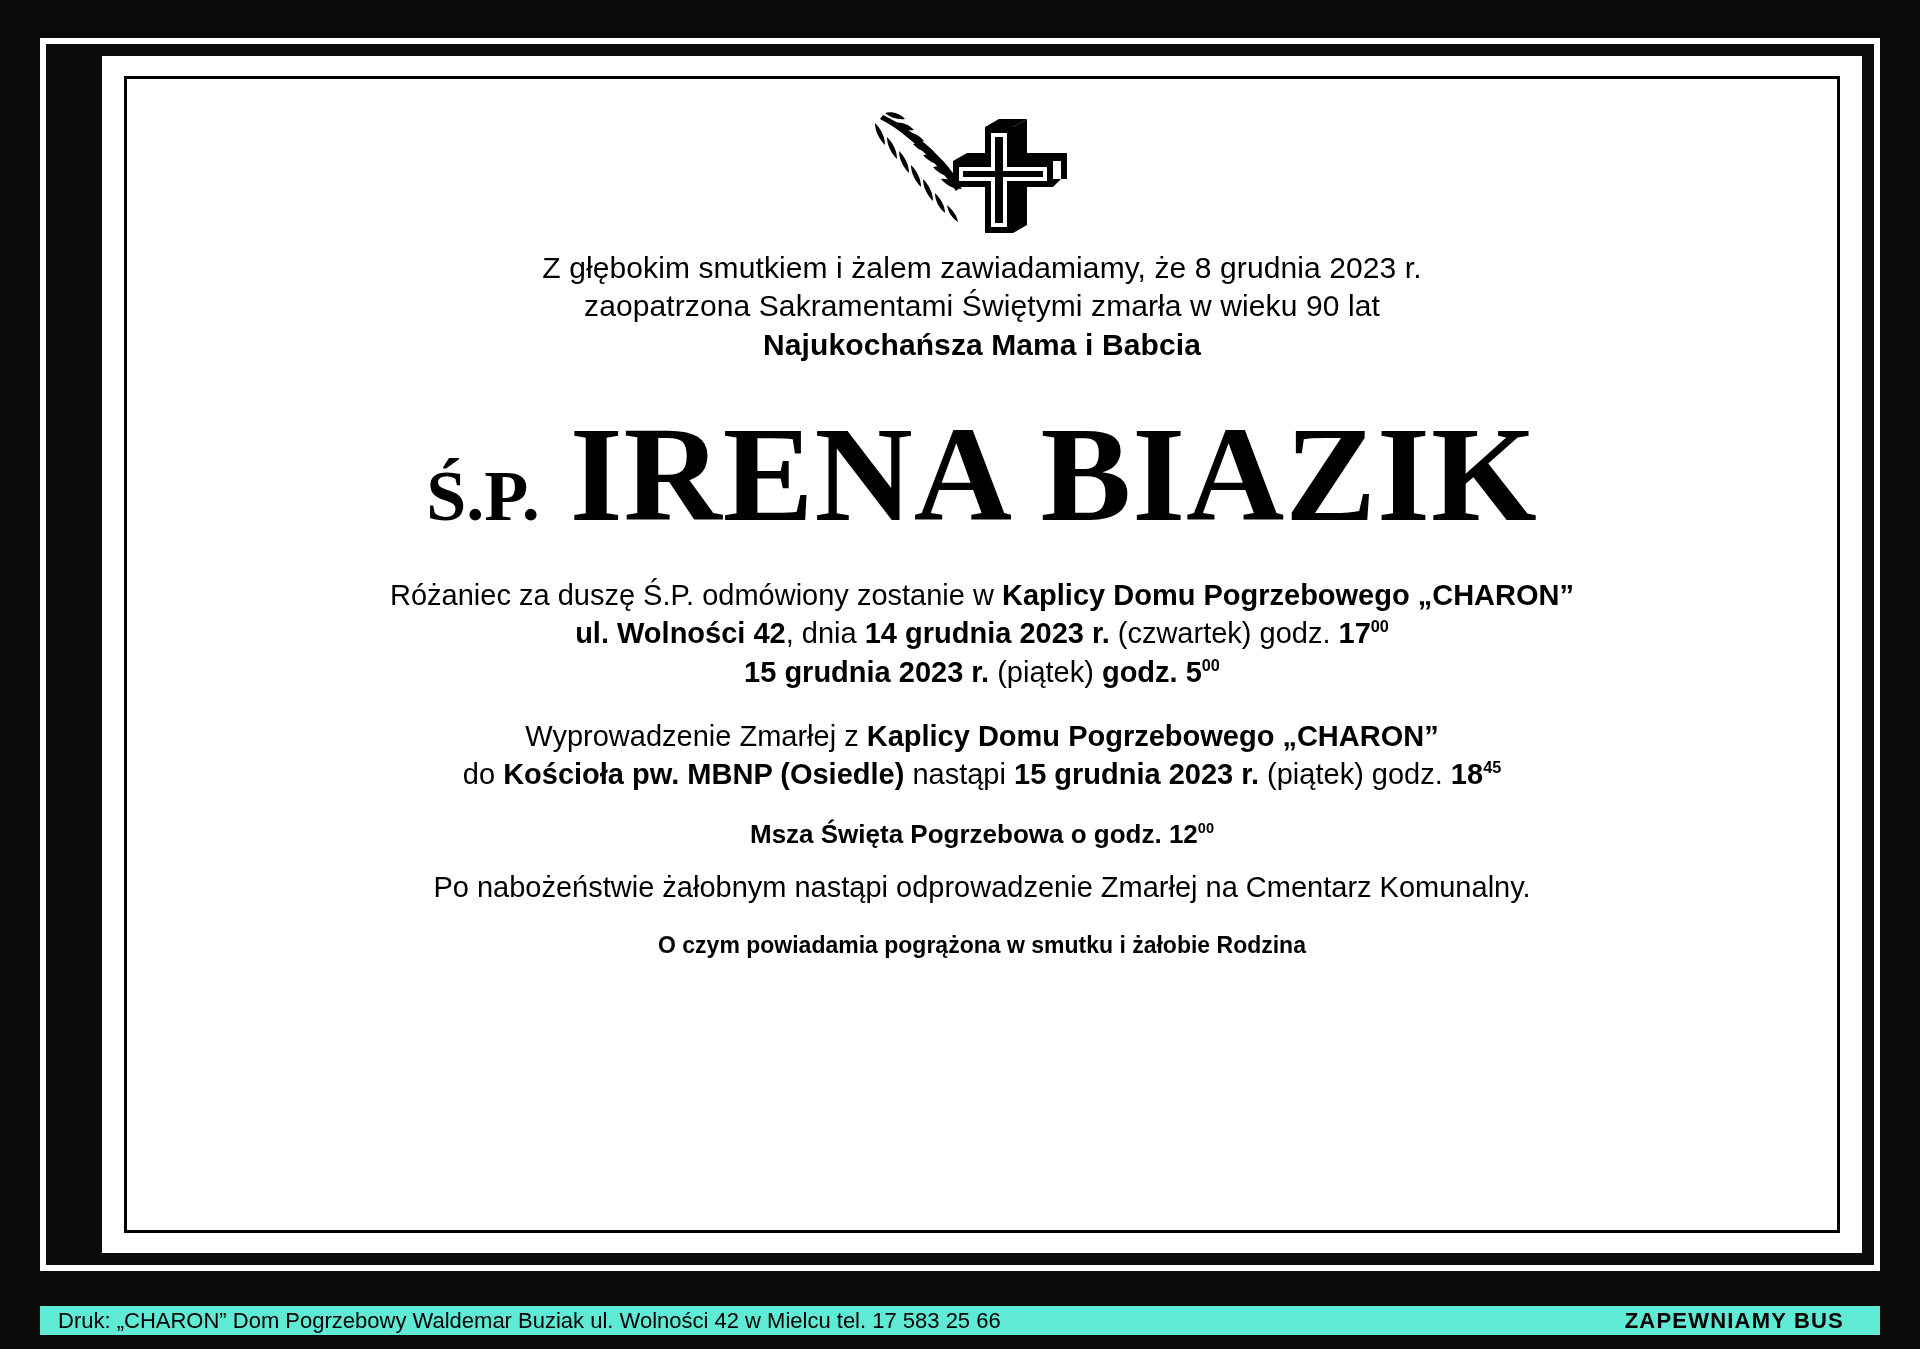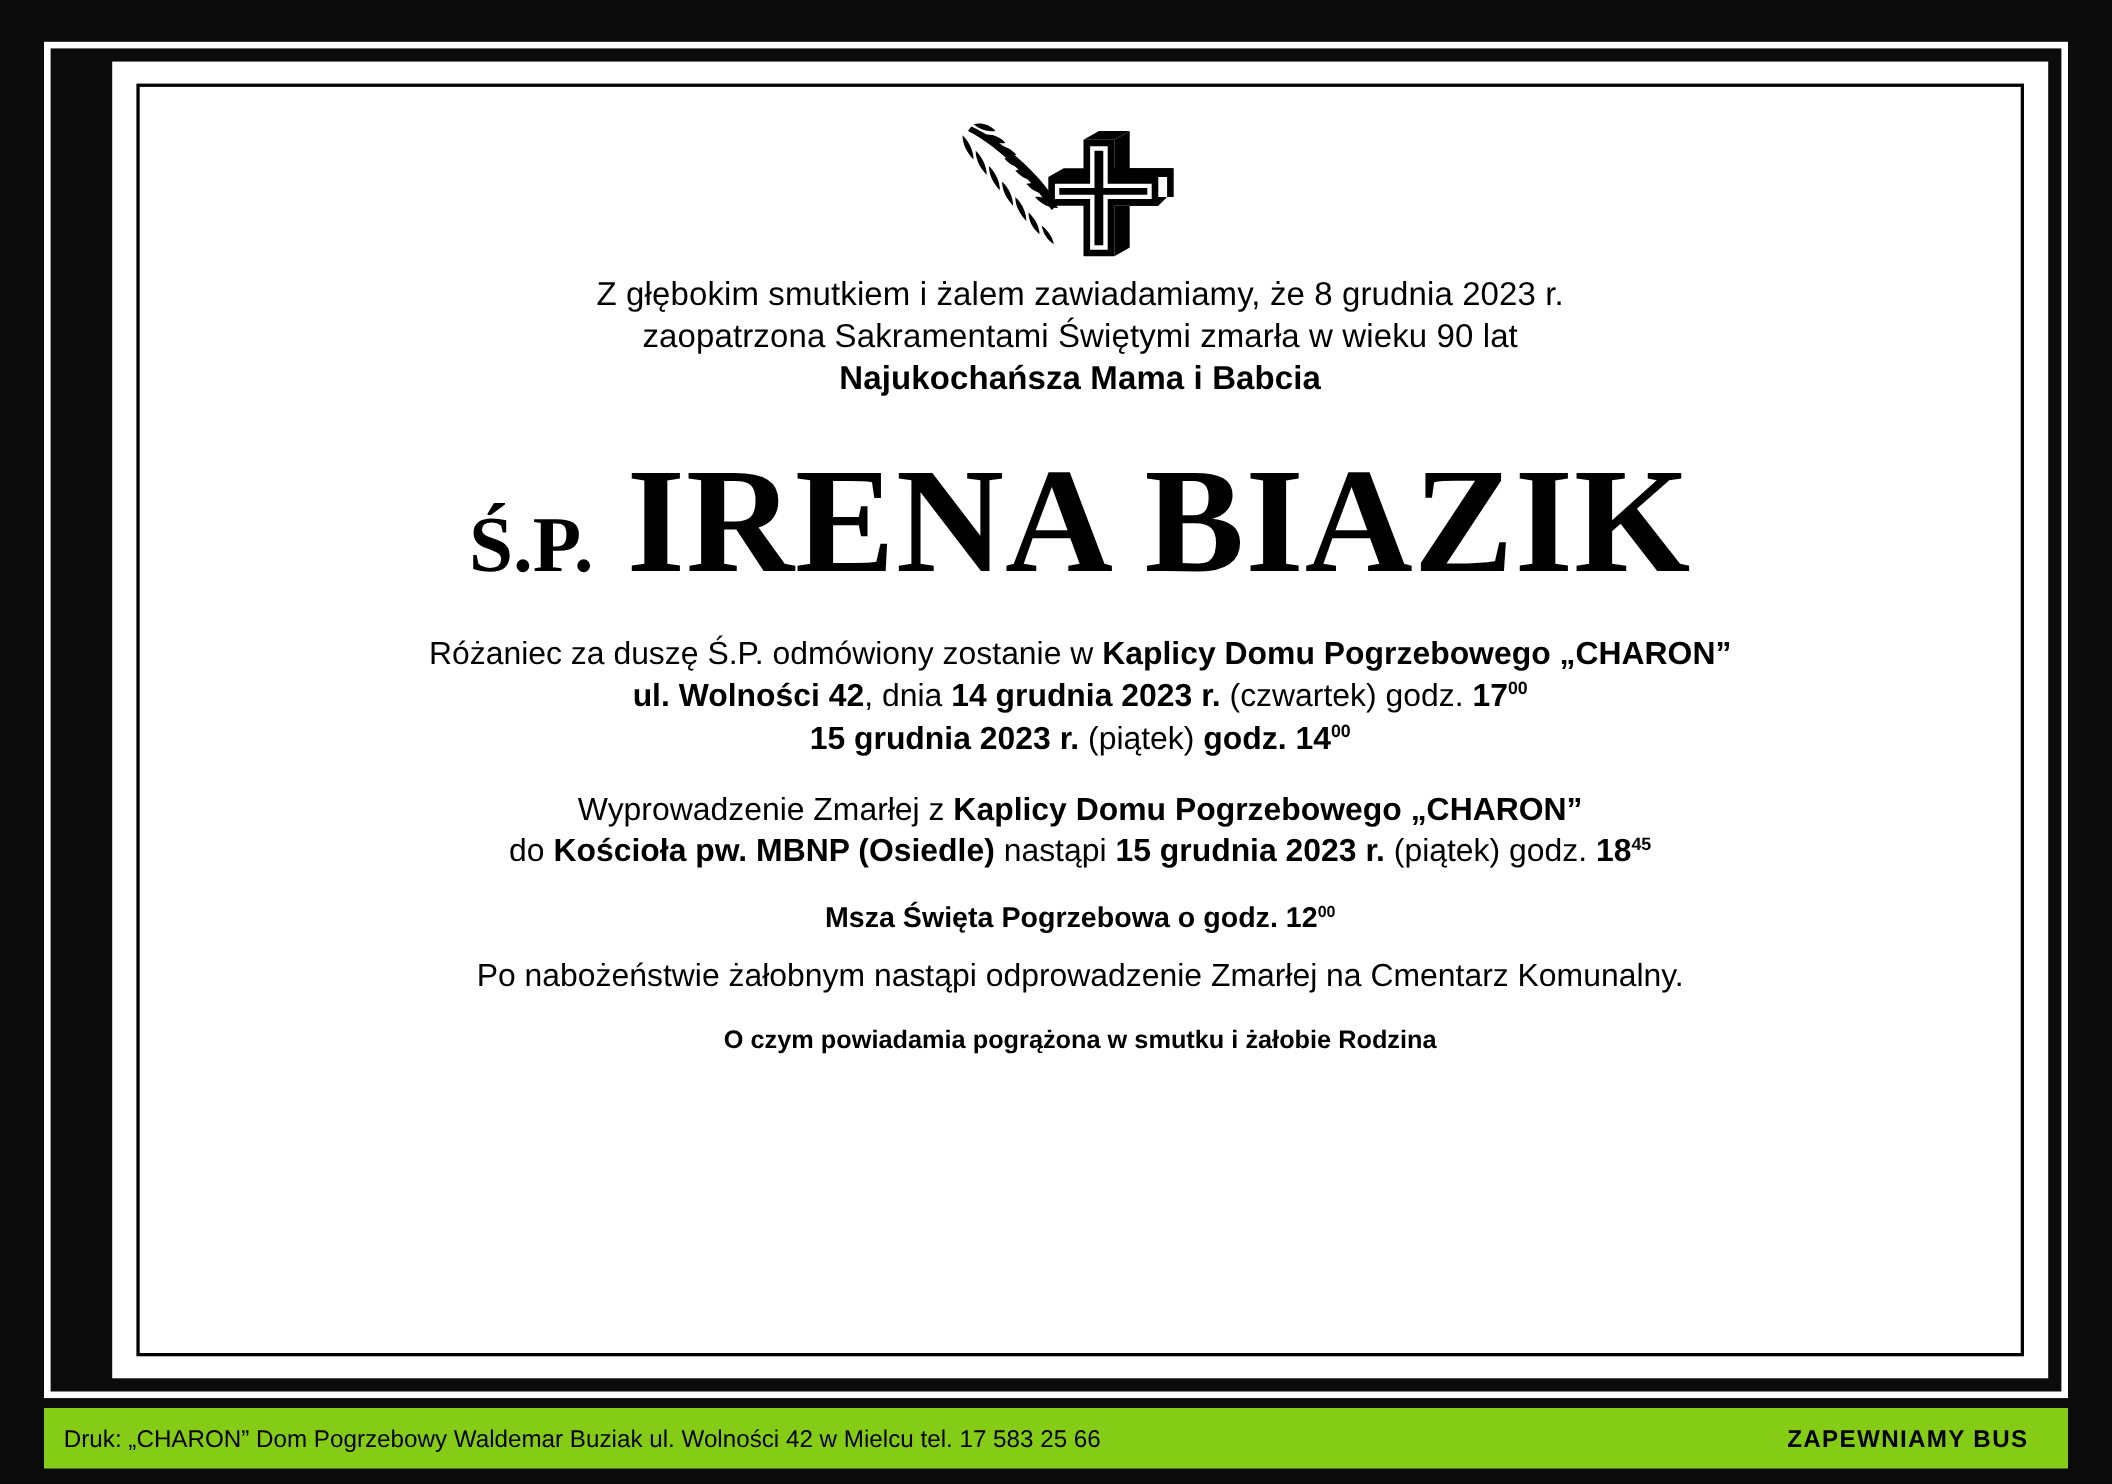--- a/index.html
+++ b/index.html
@@ -135,22 +135,22 @@
     font-weight: bold;
     line-height: 1.3;
   }
 
   
   .footer {
     position: absolute;
     left: 40px;
     right: 40px;
     bottom: 14px;
-    height: 55px;
-    background: #84cc16;
+    height: 29px;
+    background: #5eead4;
     display: flex;
     align-items: center;
     justify-content: space-between;
     padding: 0 14px;
     box-sizing: border-box;
     font-size: 22px;
   }
   .footer .right {
     font-weight: bold;
     letter-spacing: 1.2px;
@@ -213,21 +213,21 @@
         </div>
 
         <div class="block">
           <div>
             <span>Różaniec za duszę Ś.P. odmówiony zostanie w </span><span class="b">Kaplicy Domu Pogrzebowego „CHARON”</span>
           </div>
           <div>
             <span class="b">ul. Wolności 42</span><span>, dnia </span><span class="b">14 grudnia 2023 r.</span><span> (czwartek) godz. </span><span class="b">17</span><sup class="min">00</sup>
           </div>
           <div>
-            <span class="b">15 grudnia 2023 r.</span><span> (piątek) </span><span class="b">godz. 14</span><sup class="min">00</sup>
+            <span class="b">15 grudnia 2023 r.</span><span> (piątek) </span><span class="b">godz. 5</span><sup class="min">00</sup>
           </div>
         </div>
 
         <div class="gap-1"></div>
 
         <div class="block">
           <div>
             <span>Wyprowadzenie Zmarłej z </span><span class="b">Kaplicy Domu Pogrzebowego „CHARON”</span>
           </div>
           <div>

